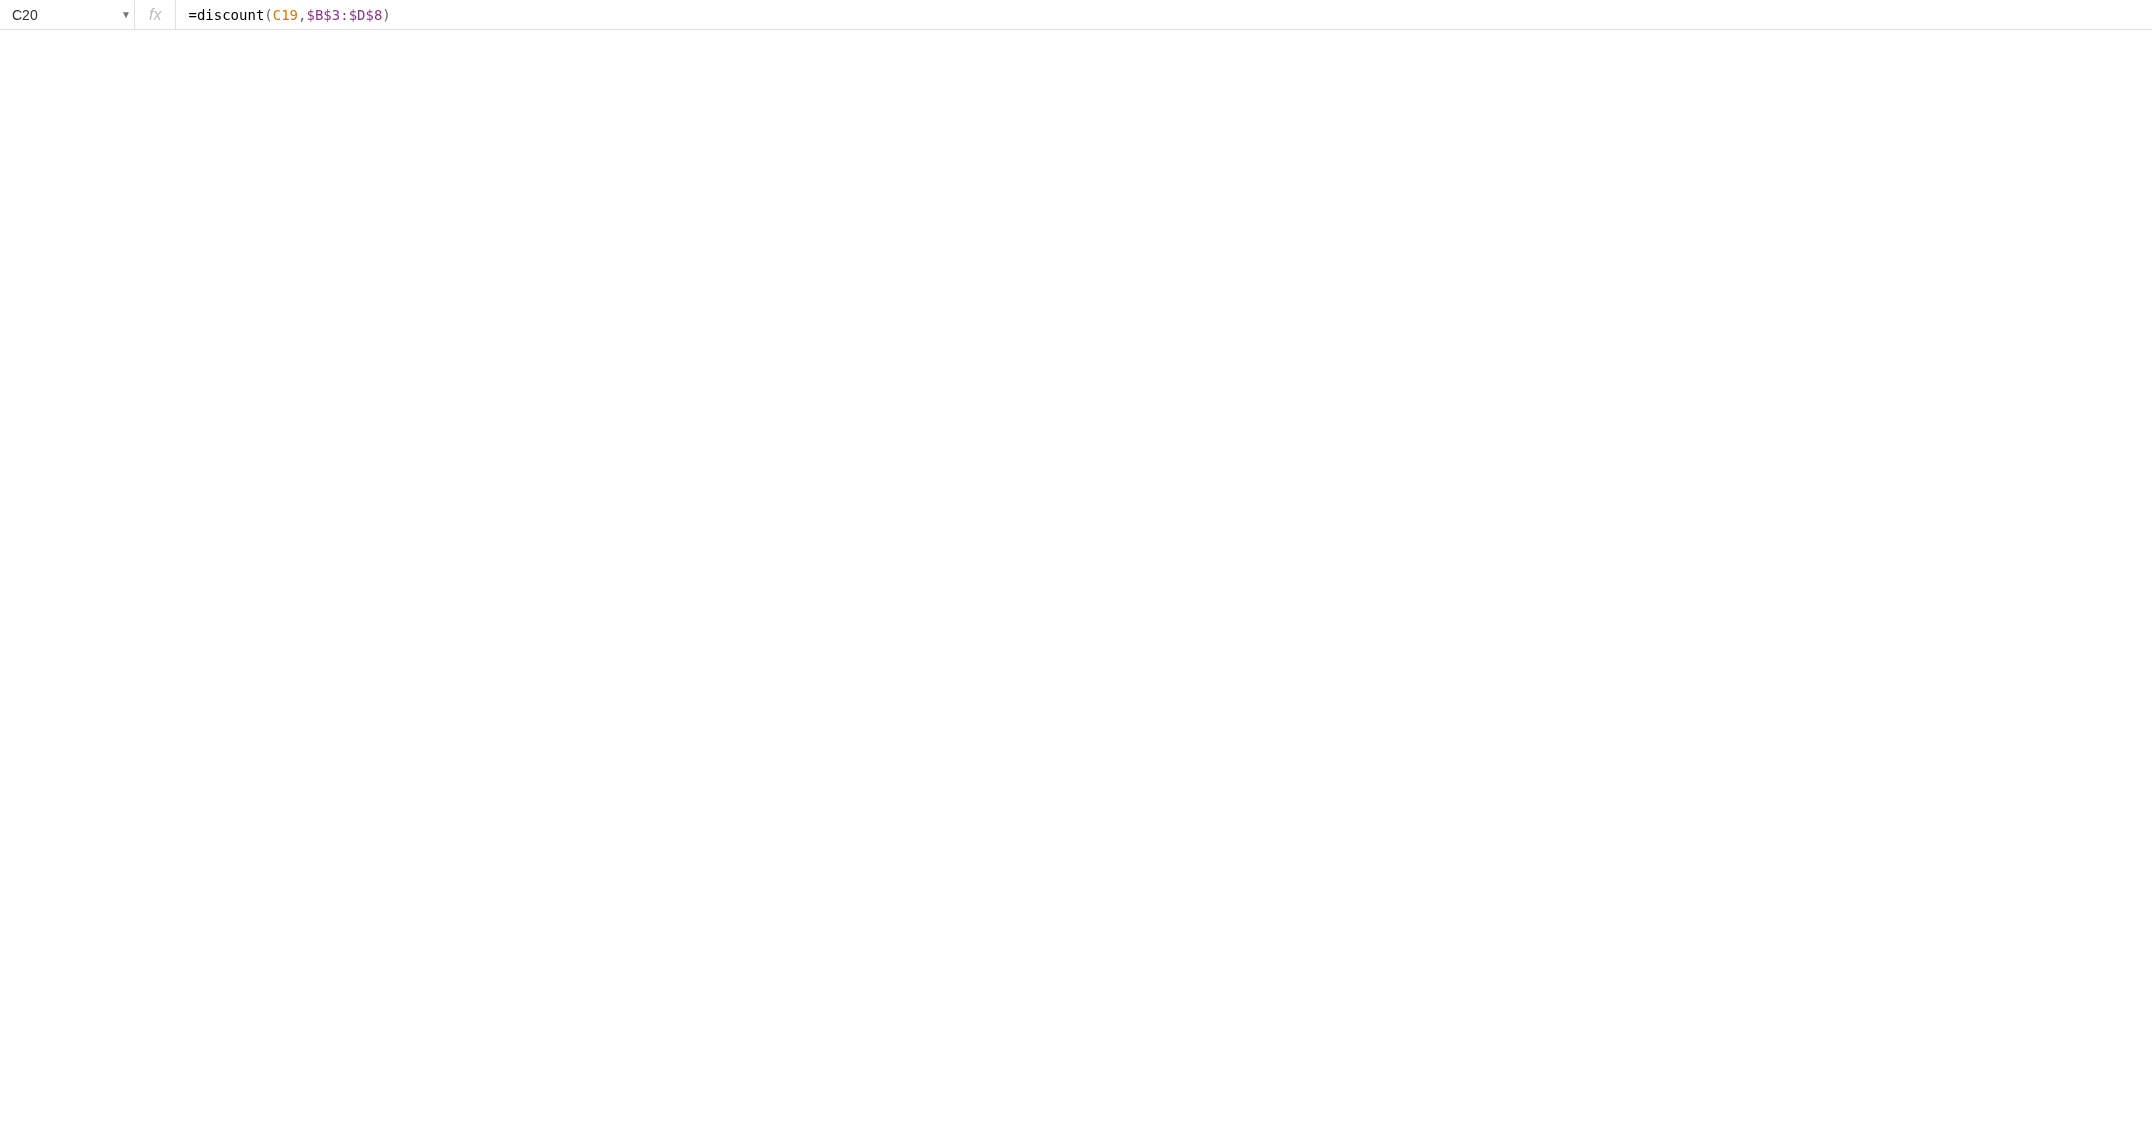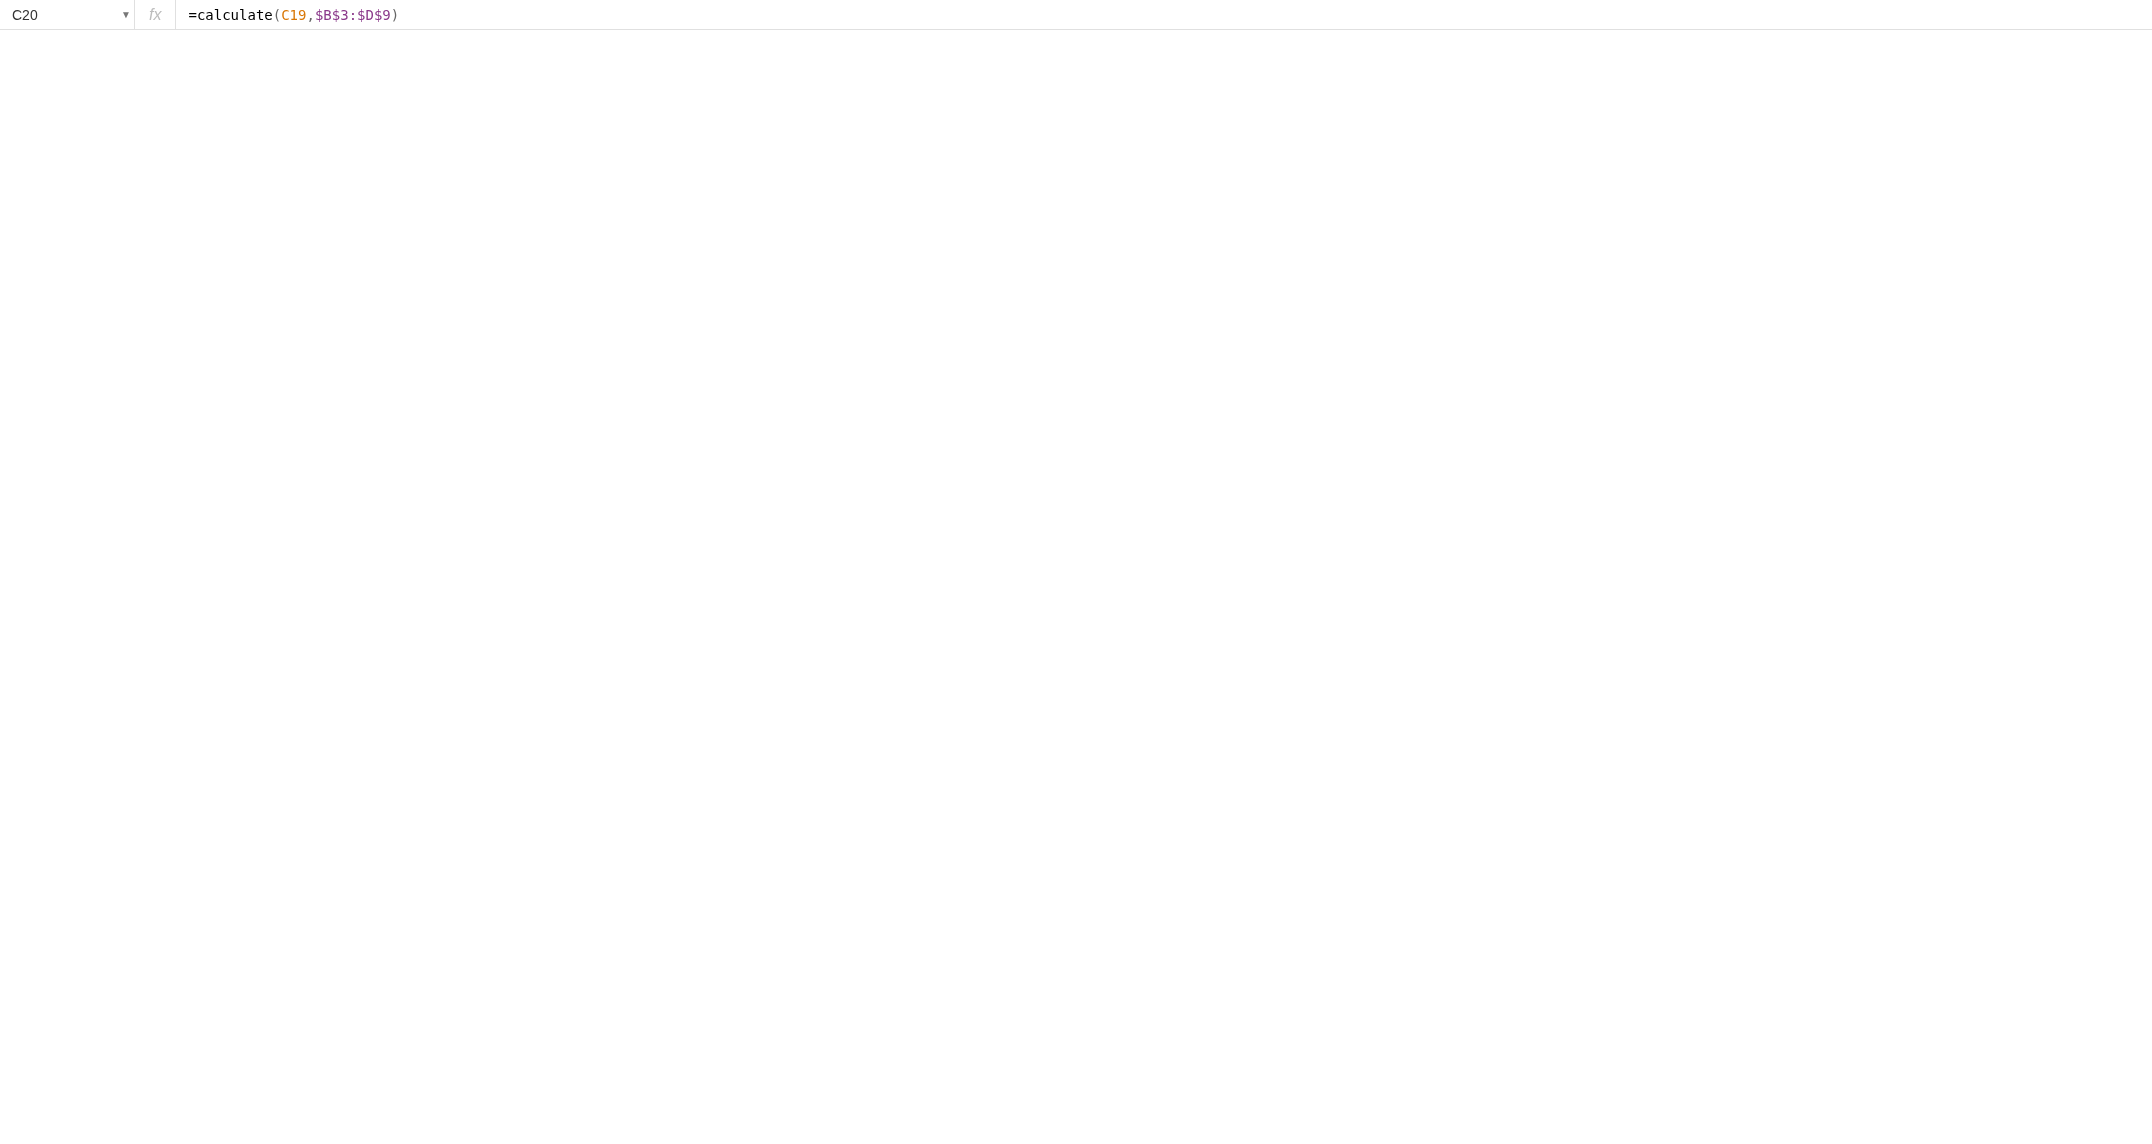--- a/index.html
+++ b/index.html
@@ -56,25 +56,25 @@
   </style>
 </head>
 <body>
 
 <div class="formula-bar">
   <input class="namebox" value="C20" style="">
   <div class="namebox-dd">▼</div>
   <div class="fx">fx</div>
   <div class="fbar">
     <span class="tok-fn">=</span>
-      <span class="tok-fn">calculate</span>
+      <span class="tok-fn">discount</span>
       <span class="tok-punc">(</span>
       <span class="tok-ref1">C19</span>
       <span class="tok-punc">,</span>
-      <span class="tok-ref2">$B$3:$D$9</span>
+      <span class="tok-ref2">$B$3:$D$8</span>
       <span class="tok-punc">)</span>
   </div>
 </div>
 
 <div class="sheet">
   <div class="corner"></div>
   <div class="col-headers" id="colhdrs">
       <div class="col-h" style="width: 140px;">A</div>
       <div class="col-h" style="width: 140px;">B</div>
       <div class="col-h" style="width: 140px;">C</div>

